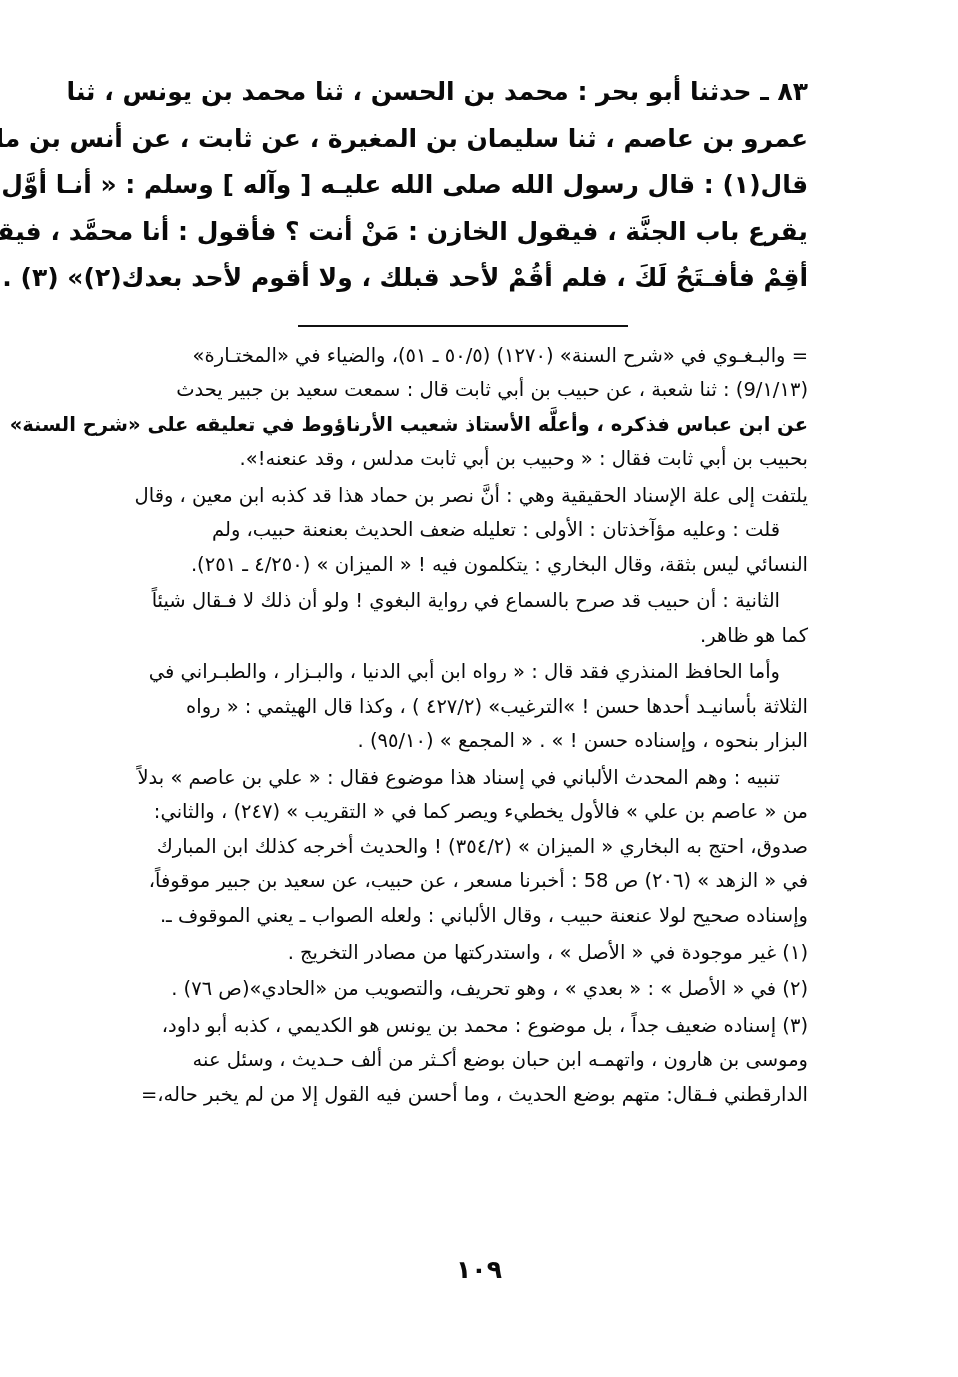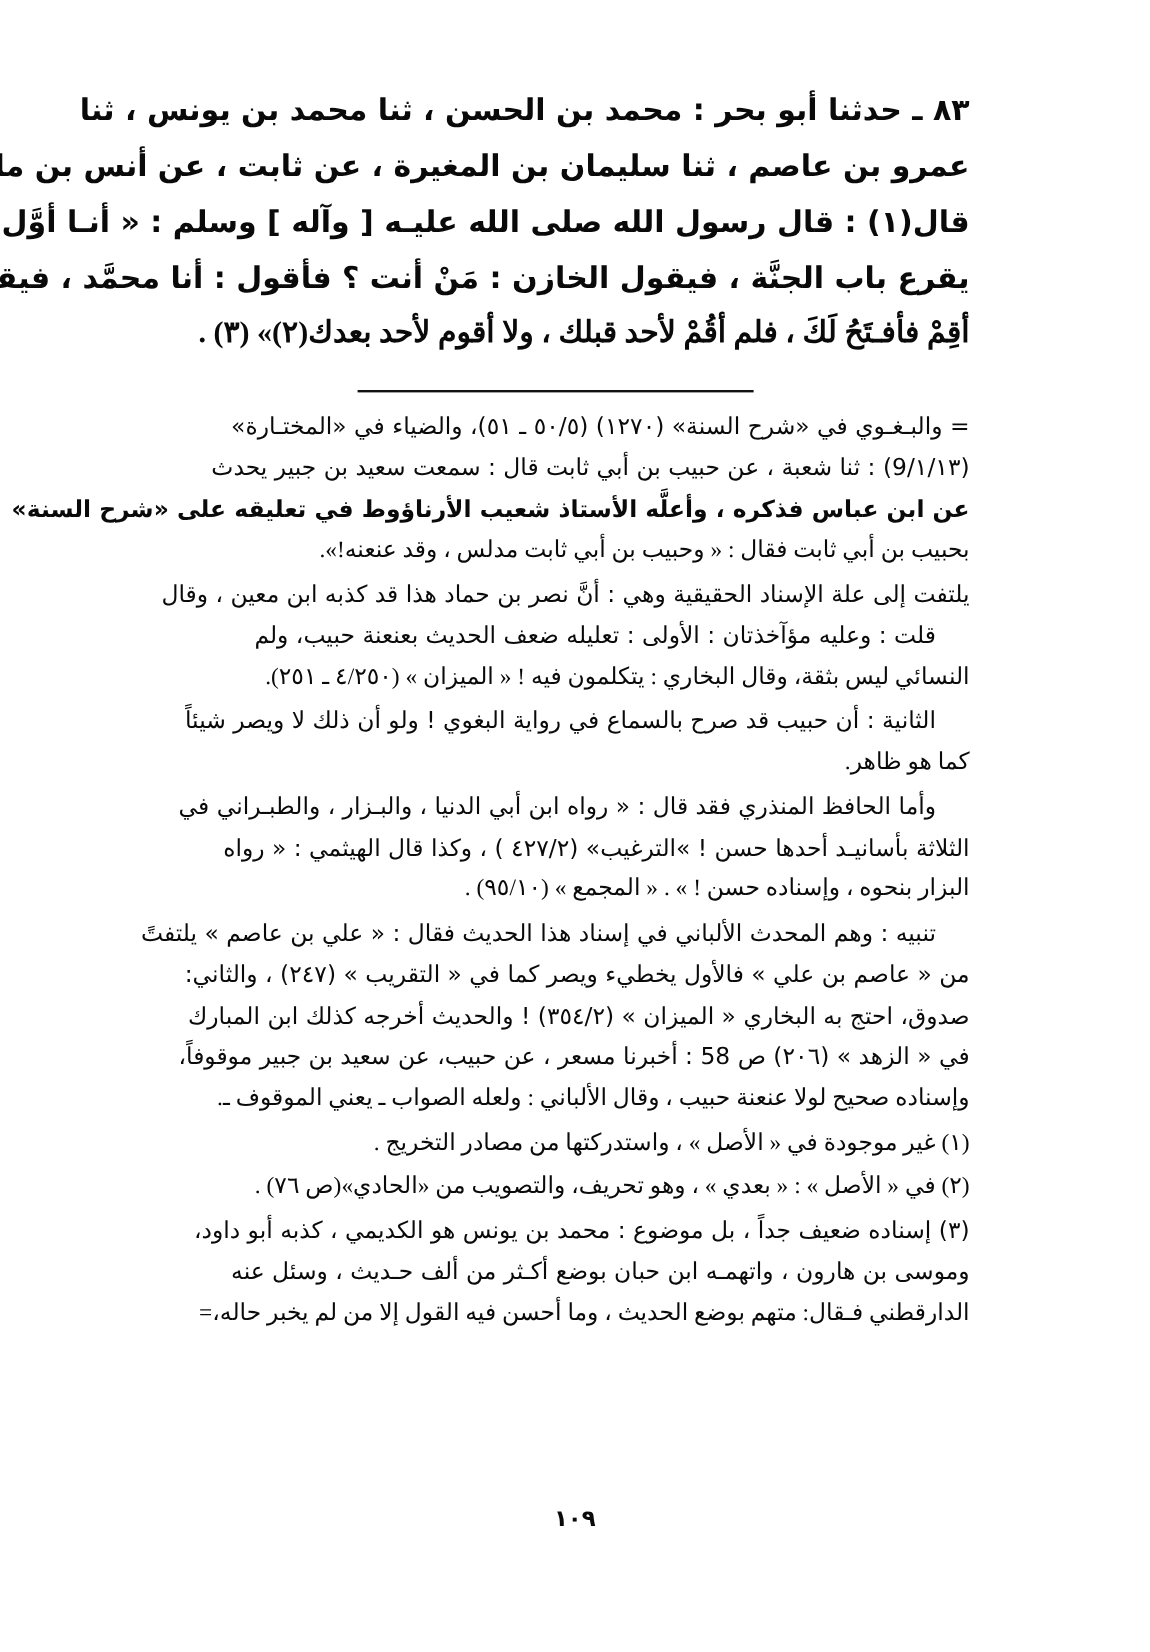--- a/index.html
+++ b/index.html
@@ -67,35 +67,35 @@
   }
   .notes .para {
     margin-bottom: 3px;
   }
   .b { font-weight: 700; }
   .jline {
     display: flex;
     justify-content: space-between;
     white-space: nowrap;
   }
-  .jline.last { display: block; font-family: Liberation Serif, serif; }
+  .jline.last { display: block; }
 
   .indent-right { padding-right: 28px; }
 
   .footnote-list p {
     margin: 0 0 1px 0;
   }
 
   .pagenum {
     position: absolute;
     top: 1255px;
     left: 0;
     right: 0;
     text-align: center;
-    font-size: 19px;
+    font-size: 25px;
     font-weight: 700;
     letter-spacing: 1px;
   }
 </style>
 </head>
 <body>
 
 <div class="page">
   <div class="content">
 
@@ -143,42 +143,42 @@
         <p class="jline indent-right">
           <span>قلت : وعليه مؤآخذتان : الأولى : تعليله ضعف الحديث بعنعنة حبيب، ولم</span>
         </p>
         <p class="jline last">
           <span>النسائي ليس بثقة، وقال البخاري : يتكلمون فيه ! « الميزان » (٤/٢٥٠ ـ ٢٥١).</span>
         </p>
       </div>
 
       <div class="para">
         <p class="jline indent-right">
-          <span>الثانية : أن حبيب قد صرح بالسماع في رواية البغوي ! ولو أن ذلك لا ويصر شيئاً</span>
+          <span>الثانية : أن حبيب قد صرح بالسماع في رواية البغوي ! ولو أن ذلك لا فـقال شيئاً</span>
         </p>
         <p class="jline last">
           <span>كما هو ظاهر.</span>
         </p>
       </div>
 
       <div class="para">
         <p class="jline indent-right">
           <span>وأما الحافظ المنذري فقد قال : « رواه ابن أبي الدنيا ، والبـزار ، والطبـراني في</span>
         </p>
         <p class="jline">
           <span>الثلاثة بأسانيـد أحدها حسن ! »الترغيب» (٤٢٧/٢ ) ، وكذا قال الهيثمي : « رواه</span>
         </p>
         <p class="jline last">
           <span>البزار بنحوه ، وإسناده حسن ! » . « المجمع » (٩٥/١٠) .</span>
         </p>
       </div>
 
       <div class="para">
         <p class="jline indent-right">
-          <span>تنبيه : وهم المحدث الألباني في إسناد هذا الحديث فقال : « علي بن عاصم » يلتفتً</span>
+          <span>تنبيه : وهم المحدث الألباني في إسناد هذا موضوع فقال : « علي بن عاصم » بدلاً</span>
         </p>
         <p class="jline">
           <span>من « عاصم بن علي » فالأول يخطيء ويصر كما في « التقريب » (٢٤٧) ، والثاني:</span>
         </p>
         <p class="jline">
           <span>صدوق، احتج به البخاري « الميزان » (٣٥٤/٢) ! والحديث أخرجه كذلك ابن المبارك</span>
         </p>
         <p class="jline">
           <span>في « الزهد » (٢٠٦) ص 58 : أخبرنا مسعر ، عن حبيب، عن سعيد بن جبير موقوفاً،</span>
         </p>

